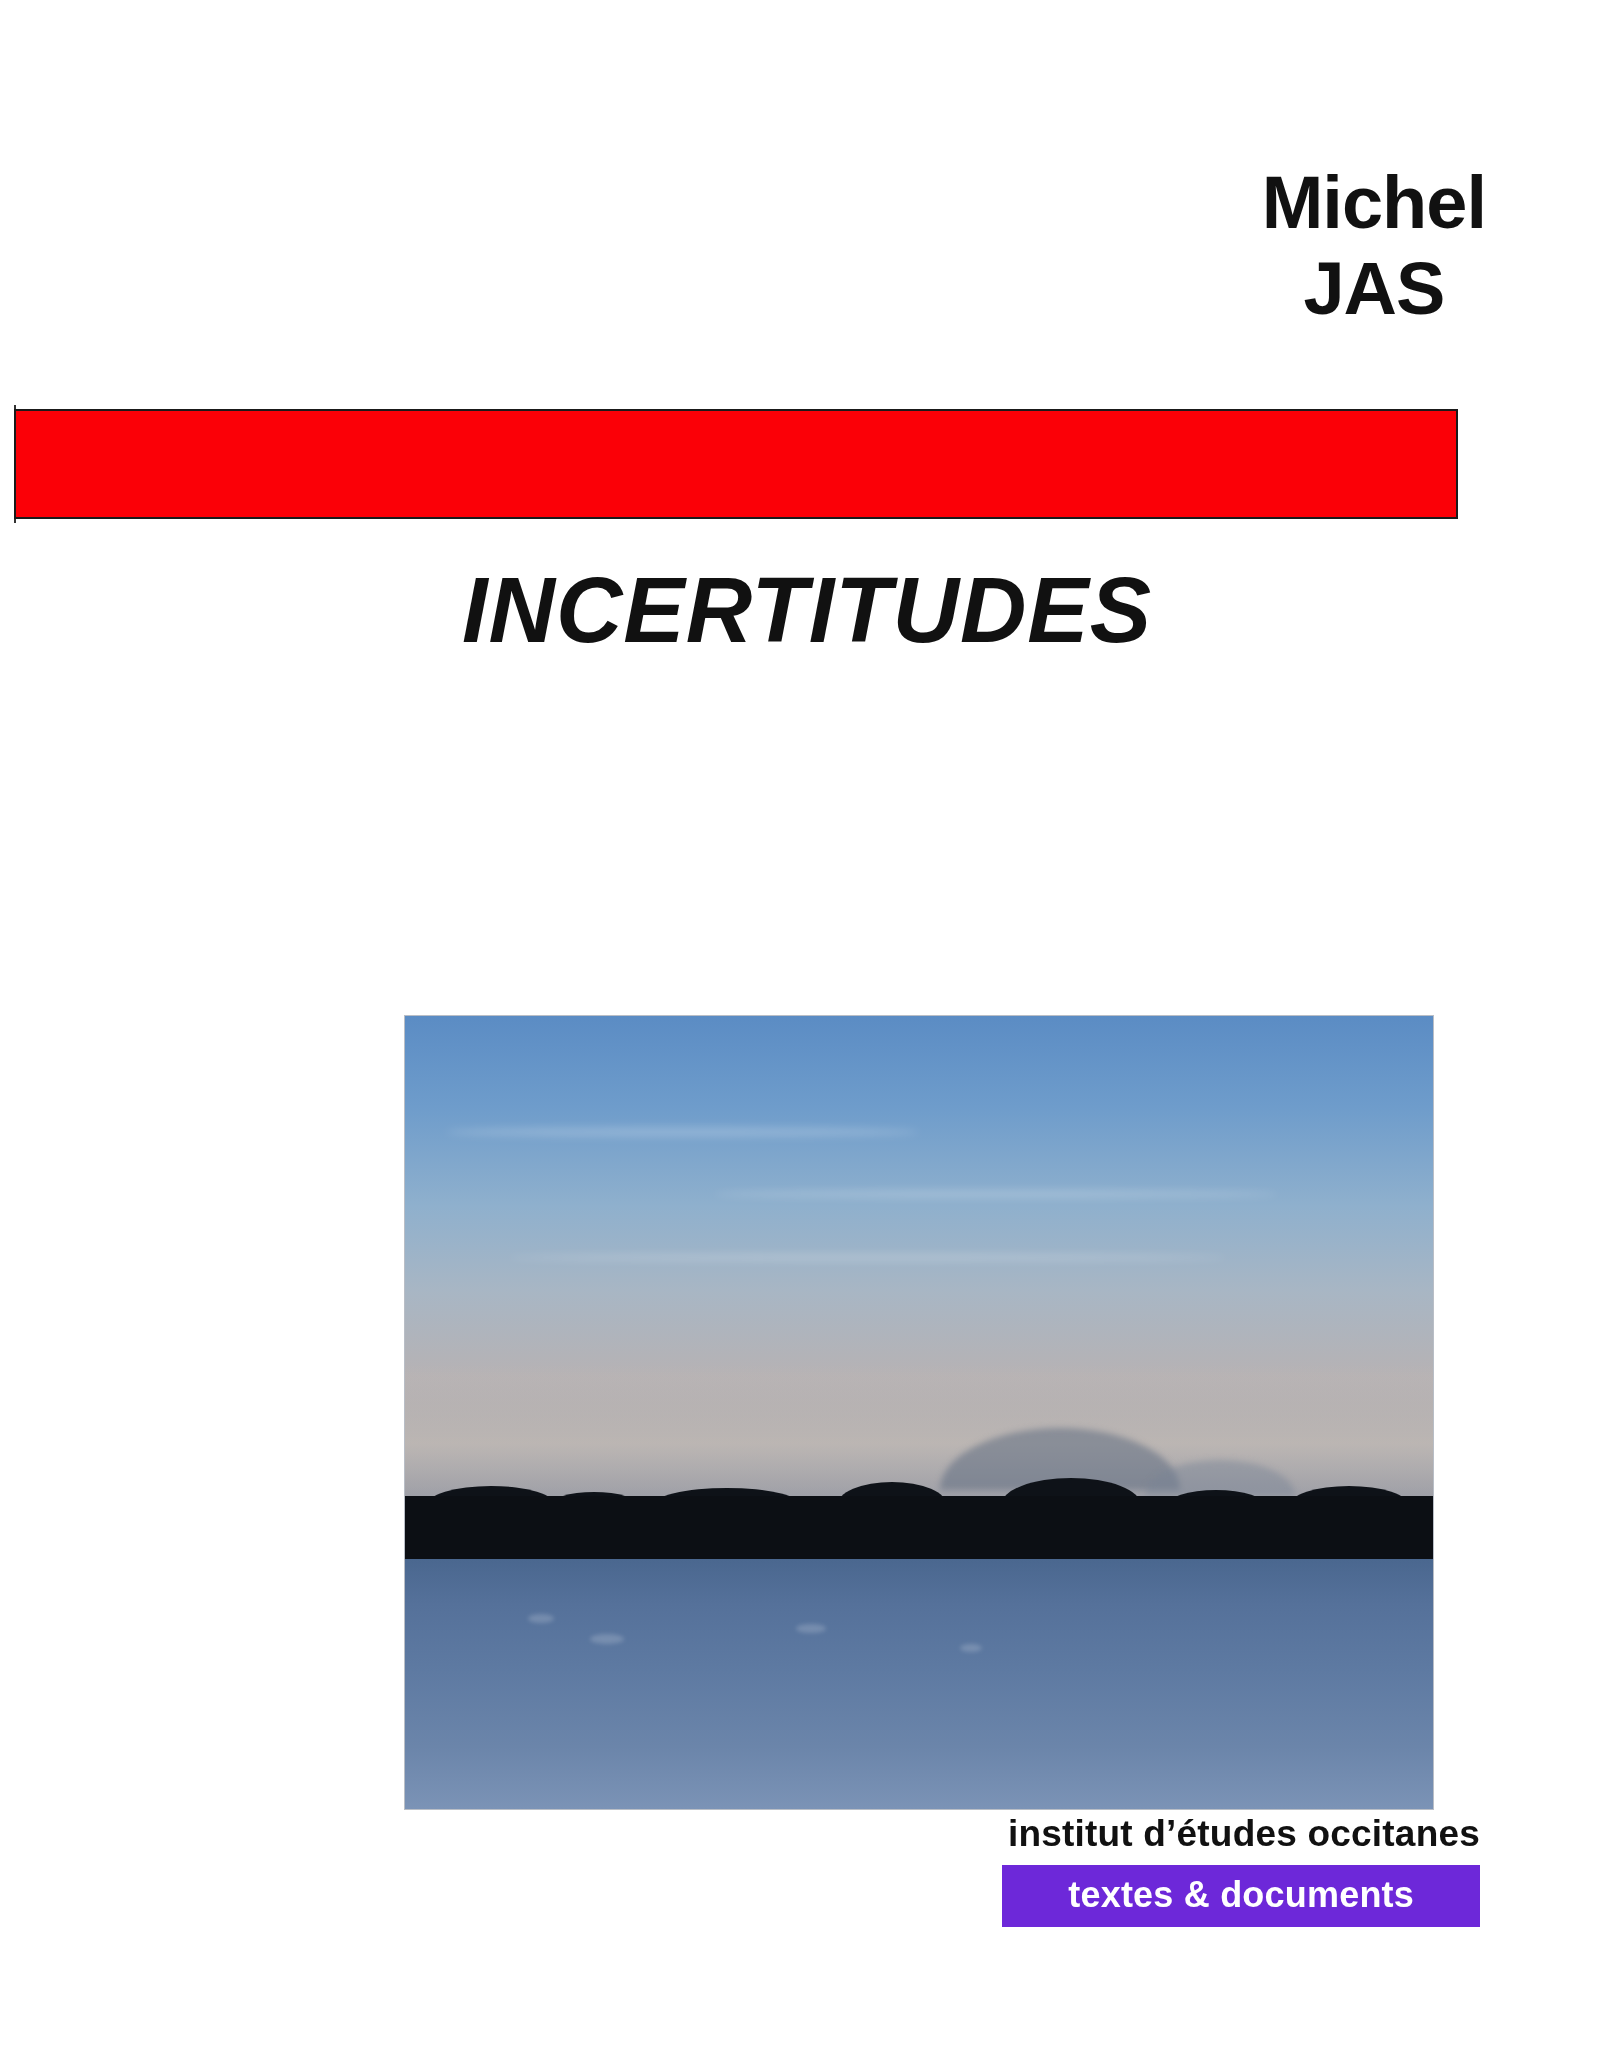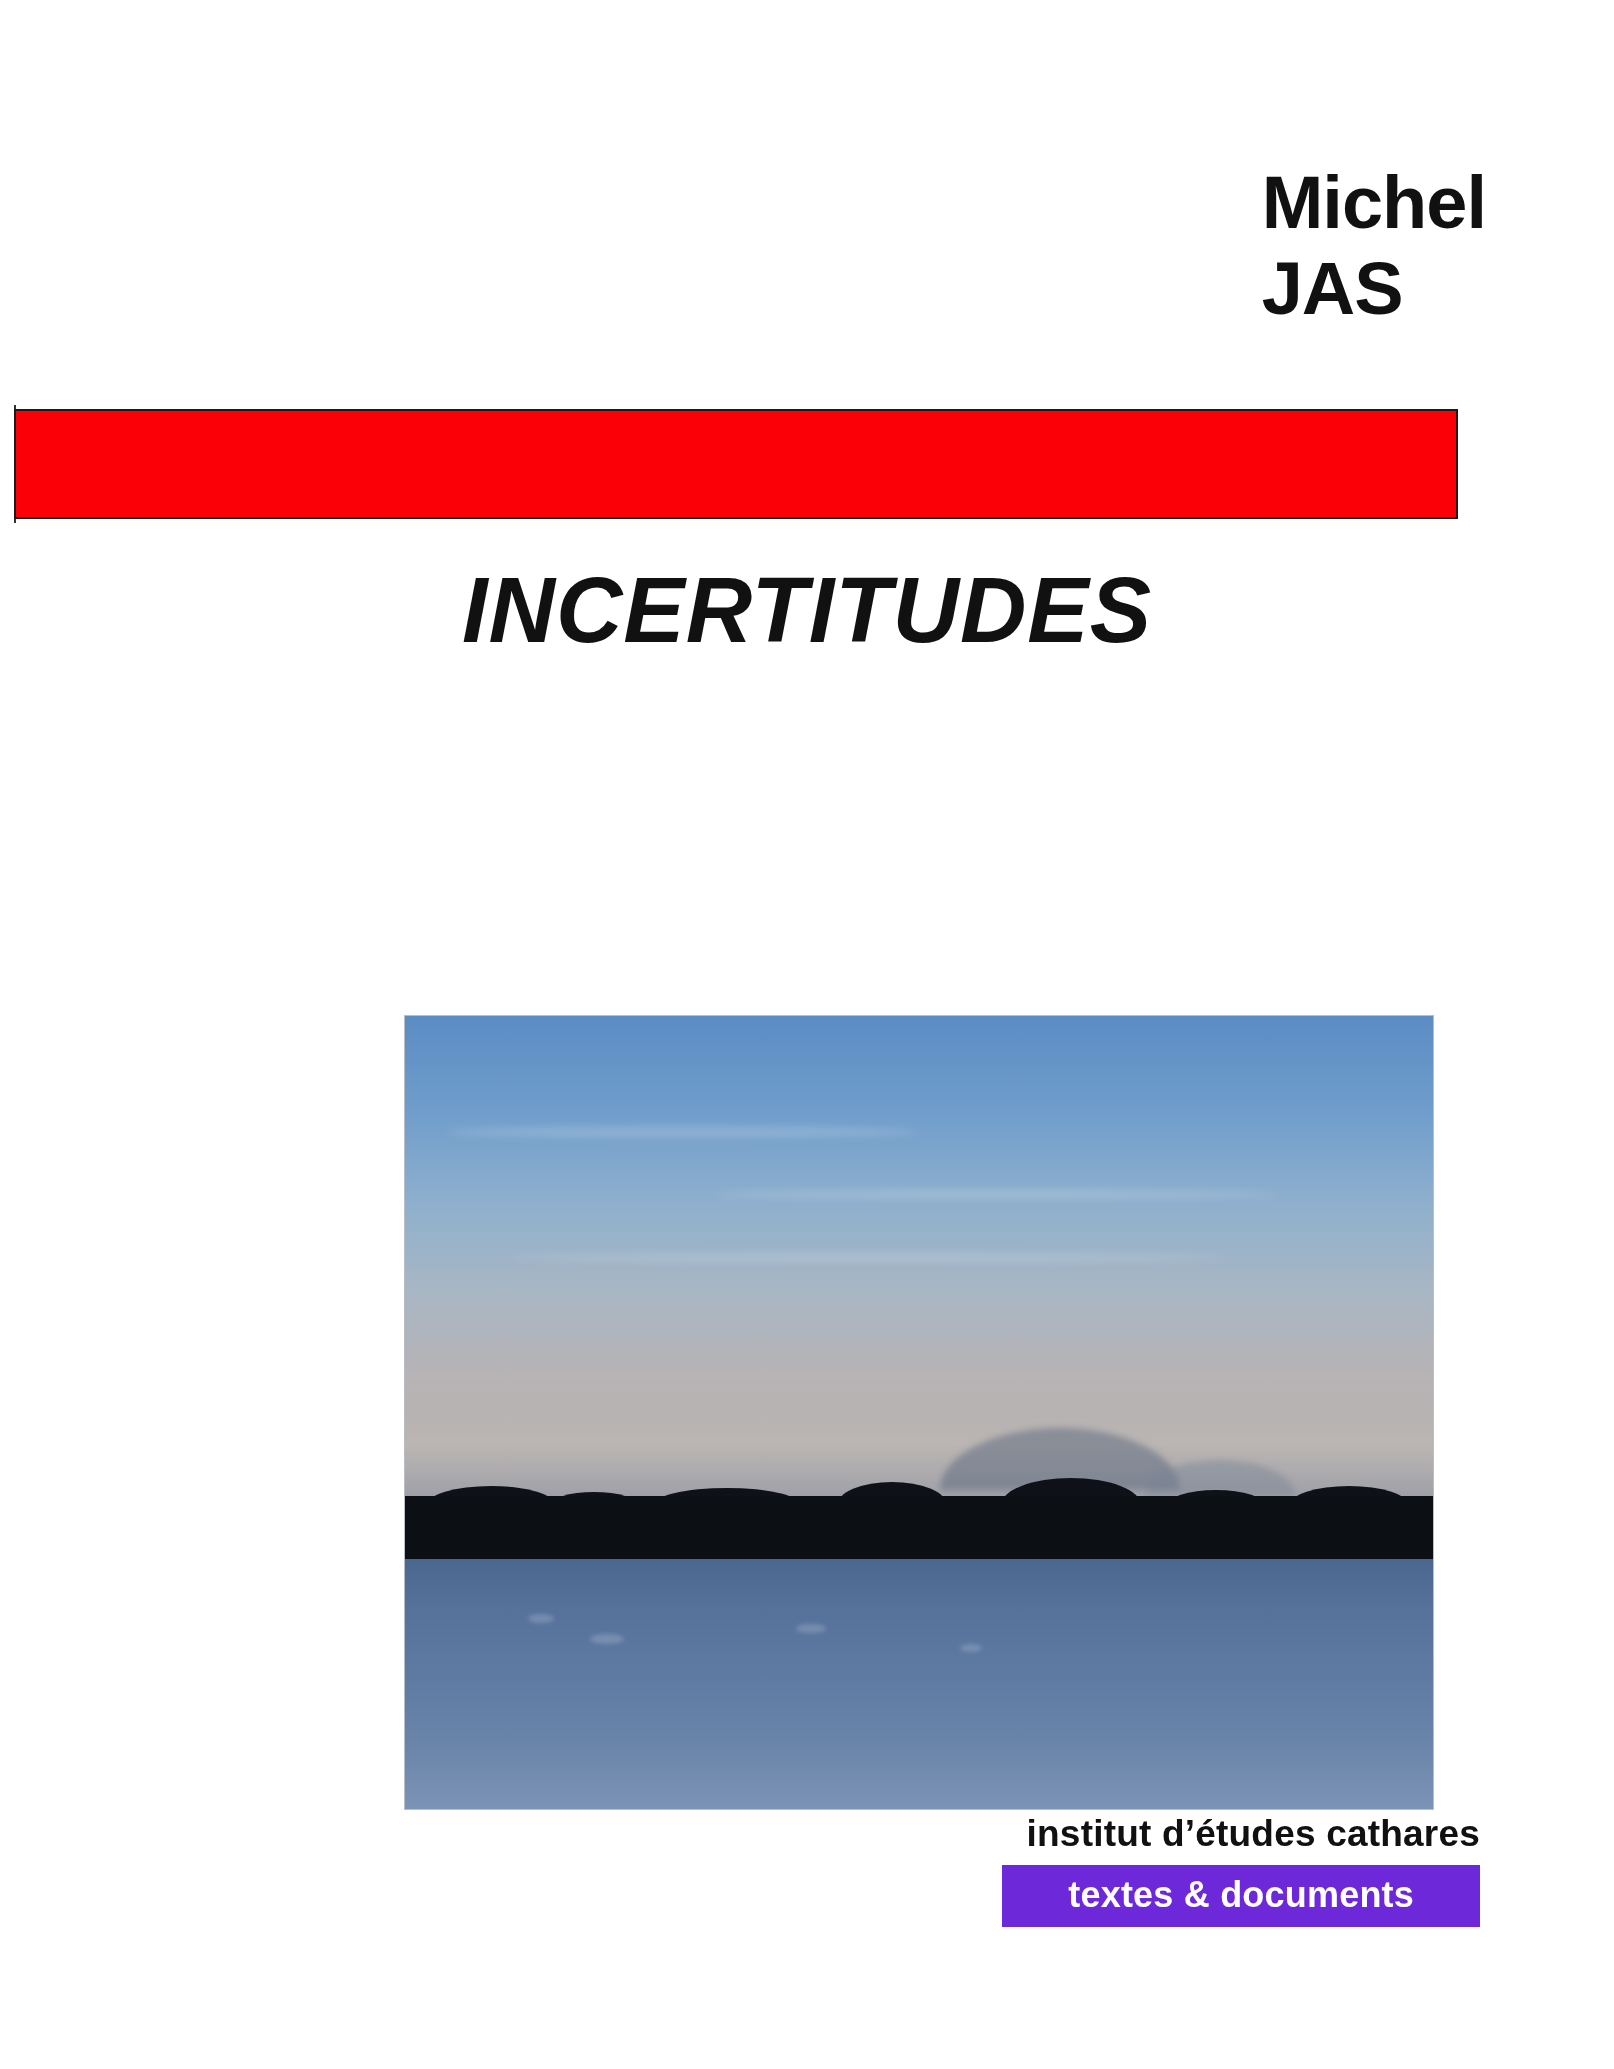--- a/index.html
+++ b/index.html
@@ -19,21 +19,21 @@
     position: absolute;
     inset: 0;
     background: #ffffff;
   }
 
   
   .author {
     position: absolute;
     top: 160px;
     right: 128px;
-    text-align: left;
+    text-align: center;
     font-weight: bold;
     font-size: 74px;
     line-height: 1.16;
     letter-spacing: -1px;
     color: #111111;
   }
   .author-line { display: block; white-space: nowrap; }
 
   
   .red-band-wrap {
@@ -250,17 +250,17 @@
     <div class="shore"></div>
     <div class="water">
       <div class="glint" style="left:12%; top:22%; width:26px; height:9px;"></div>
       <div class="glint" style="left:18%; top:30%; width:34px; height:10px;"></div>
       <div class="glint" style="left:38%; top:26%; width:30px; height:9px;"></div>
       <div class="glint" style="left:54%; top:34%; width:22px; height:8px;"></div>
     </div>
   </div>
 
   <div class="publisher">
-    <div class="publisher-name">institut d’études cathares</div>
+    <div class="publisher-name">institut d’études occitanes</div>
     <div class="publisher-series">textes &amp; documents</div>
   </div>
 
 </div>
 
 </body></html>

